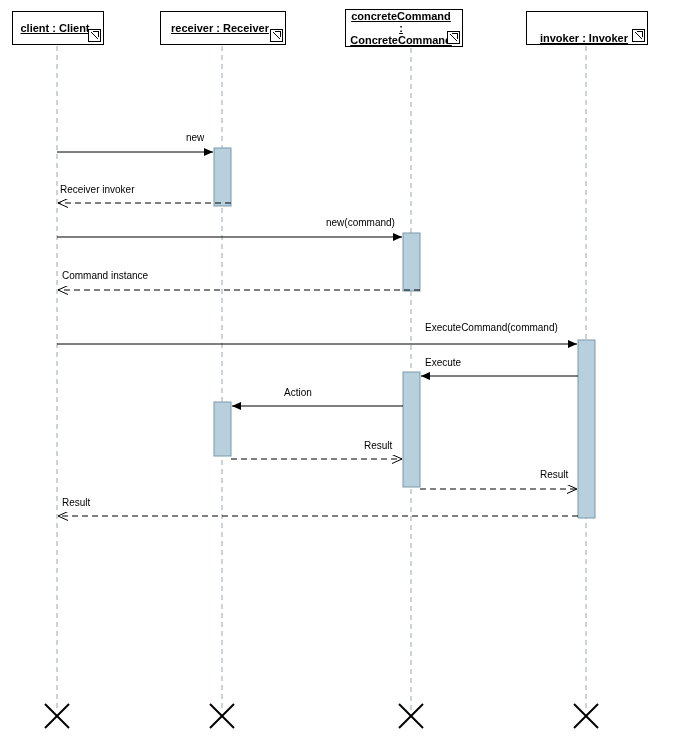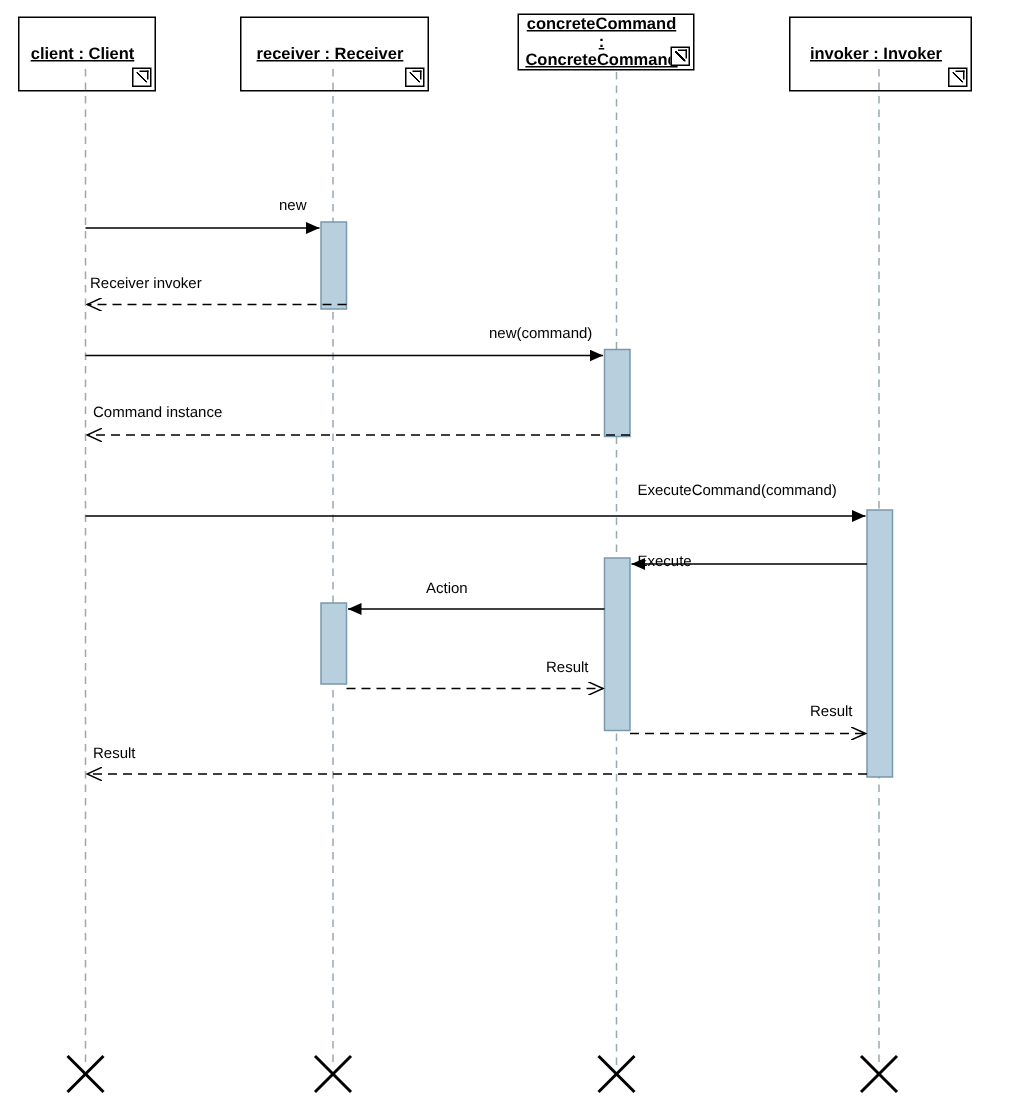--- a/index.html
+++ b/index.html
@@ -19,21 +19,21 @@
     left: 0;
     top: 0;
     width: 673px;
     height: 736px;
   }
   .lifeline-box {
     position: absolute;
     border: 1px solid #000000;
     background: #ffffff;
     box-sizing: border-box;
-    height: 50px;
+    height: 34px;
     display: flex;
     align-items: center;
     justify-content: center;
     text-align: center;
   }
   .lifeline-label {
     font-size: 11px;
     font-weight: bold;
     color: #000000;
     text-decoration: underline;
@@ -90,31 +90,31 @@
   <span class="lifeline-label">receiver : Receiver</span>
   <span class="box-corner"></span>
 </div>
 
 <div class="lifeline-box" style="left:345px; top:9px; width:118px; height:38px;">
   <span class="lifeline-label">concreteCommand :
 ConcreteCommand</span>
   <span class="box-corner"></span>
 </div>
 
-<div class="lifeline-box" style="left:526px; top:11px; width:122px;">
+<div class="lifeline-box" style="left:526px; top:11px; width:122px;align-items:flex-end;">
   <span class="lifeline-label">invoker : Invoker</span>
   <span class="box-corner"></span>
 </div>
 
 <div class="msg-label" style="left:186px; top:132px;">new</div>
 <div class="msg-label" style="left:60px; top:184px;">Receiver invoker</div>
 <div class="msg-label" style="left:326px; top:217px;">new(command)</div>
 <div class="msg-label" style="left:62px; top:270px;text-align:right;">Command instance</div>
 <div class="msg-label" style="left:425px; top:322px;text-align:right;">ExecuteCommand(command)</div>
-<div class="msg-label" style="left:425px; top:357px;margin-top:12px;">Execute</div>
+<div class="msg-label" style="left:425px; top:357px;">Execute</div>
 <div class="msg-label" style="left:236px; top:387px;margin-left:48px;">Action</div>
 <div class="msg-label" style="left:364px; top:440px;">Result</div>
 <div class="msg-label" style="left:540px; top:469px;">Result</div>
 <div class="msg-label" style="left:62px; top:497px;">Result</div>
 
 <svg id="diagram" viewBox="0 0 673 736" xmlns="http://www.w3.org/2000/svg">
   <defs>
     <marker id="arrow-solid" markerWidth="10" markerHeight="8" refX="9" refY="4" orient="auto" markerUnits="userSpaceOnUse">
       <path d="M0,0 L9,4 L0,8 z" fill="#000000"></path>
     </marker>

